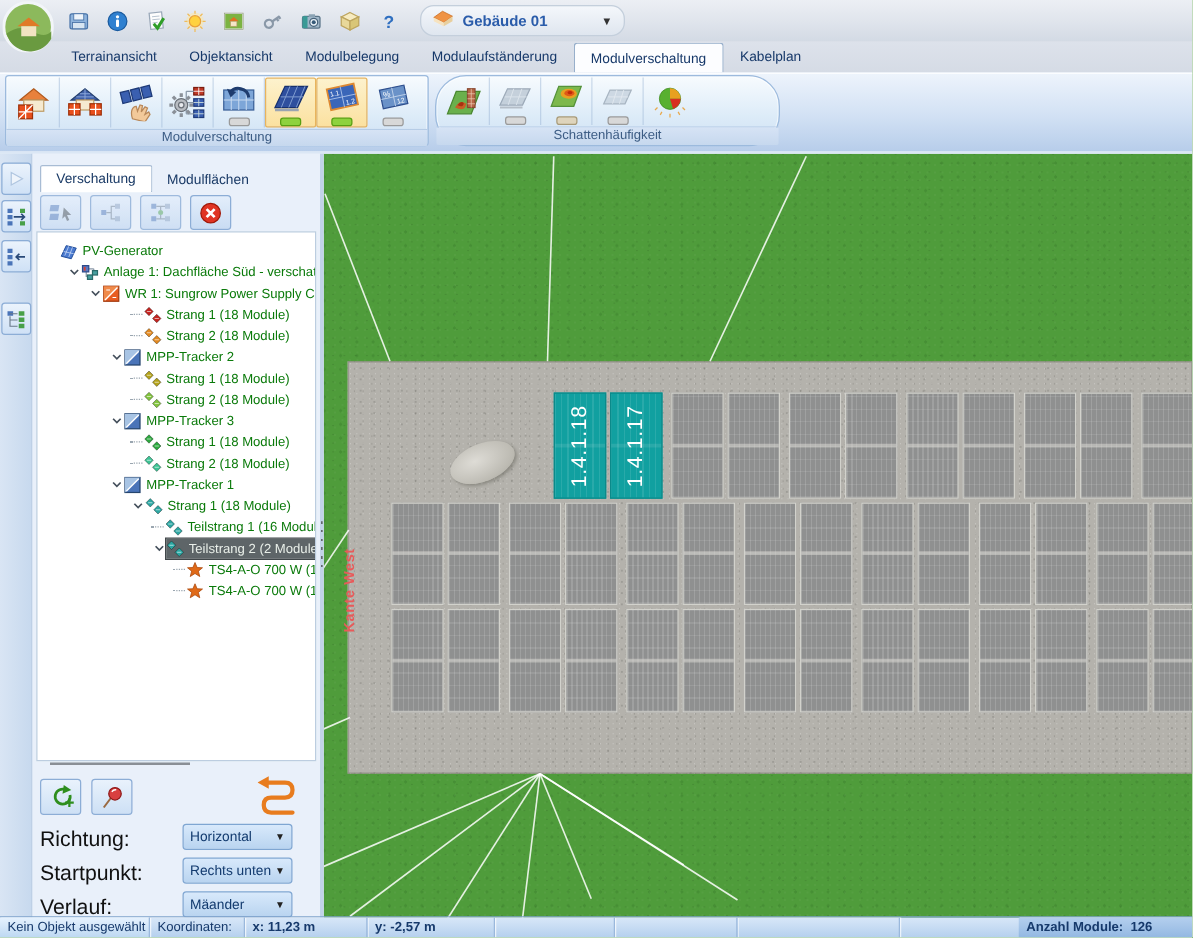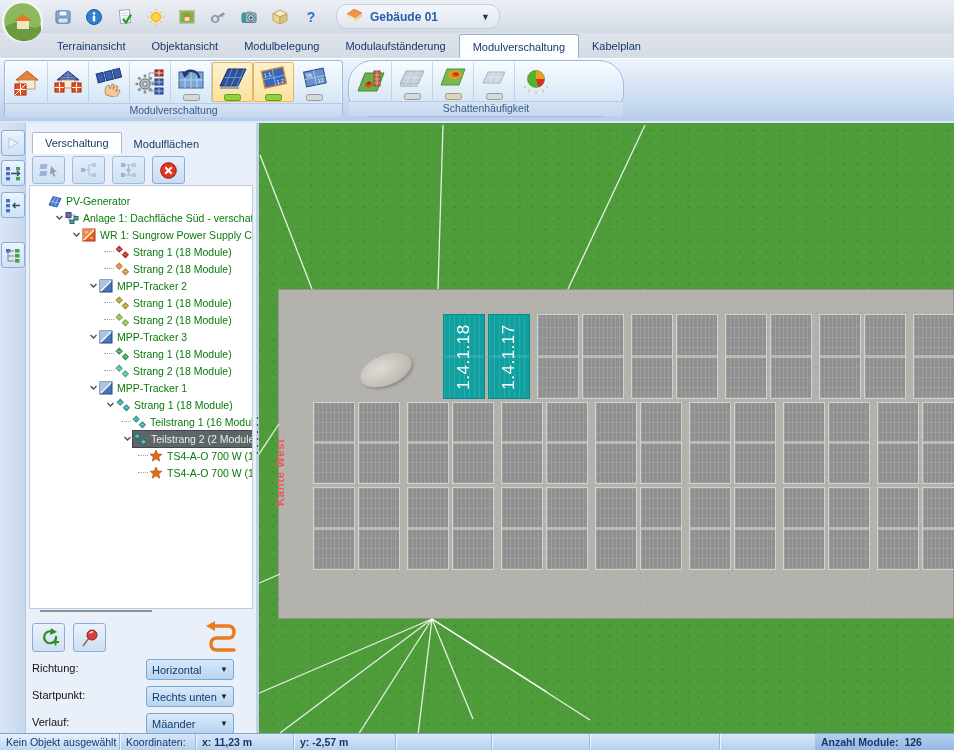--- a/index.html
+++ b/index.html
@@ -62,21 +62,21 @@
   .stub{width:10px;flex:none;border-top:1px dotted #9aa6b0;margin-right:1px;}
   .ticon{width:15px;height:14px;margin-right:3px;flex:none;display:flex;align-items:center;}
   .rowbody{display:flex;align-items:center;height:16px;padding-right:3px;text-align:center;}
   .trow.sel .rowbody{background:#5e6568;outline:1px solid #41474a;}
   .trow.sel .tlabel{color:#e9efe9;}
   #splitline{position:absolute;left:14px;top:487px;width:112px;border-top:2px solid #8a8f96;cursor:row-resize;}
   #pbuttons{position:absolute;left:6px;top:500px;display:flex;gap:8px;}
   .bbtn{width:31px;height:27px;border:1px solid #8cadd6;border-radius:3px;cursor:pointer;
     background:linear-gradient(#e9f2fc,#cde0f5);display:flex;align-items:center;justify-content:center;}
   #meander{position:absolute;left:180px;top:495px;width:32px;height:38px;}
-  .frow-label{position:absolute;left:6px;font-size:11px;color:#111;}
+  .frow-label{position:absolute;left:6px;font-size:17px;color:#111;}
   .dd{position:absolute;left:120px;width:88px;height:21px;border:1px solid #7fa6d2;border-radius:3px;
     background:linear-gradient(#d8e9fb,#b9d4f0);display:flex;align-items:center;padding:0 5px;
     box-sizing:border-box;font-size:11px;color:#123a6e;cursor:pointer;}
   .dd .arr{margin-left:auto;font-size:8px;color:#222;}
   #vsplitter{position:absolute;left:256px;top:0;width:3px;height:612px;background:#c2d3e8;cursor:col-resize;}
   #vsplitter::after{content:"";position:absolute;left:1px;top:294px;width:1px;height:40px;
     background-image:repeating-linear-gradient(#444 0 2px,transparent 2px 7px);}
   
   #main{position:absolute;left:259px;top:0;width:695px;height:612px;overflow:hidden;}
   #grass{position:absolute;inset:0;background-color:#4f9c3b;background-image:

